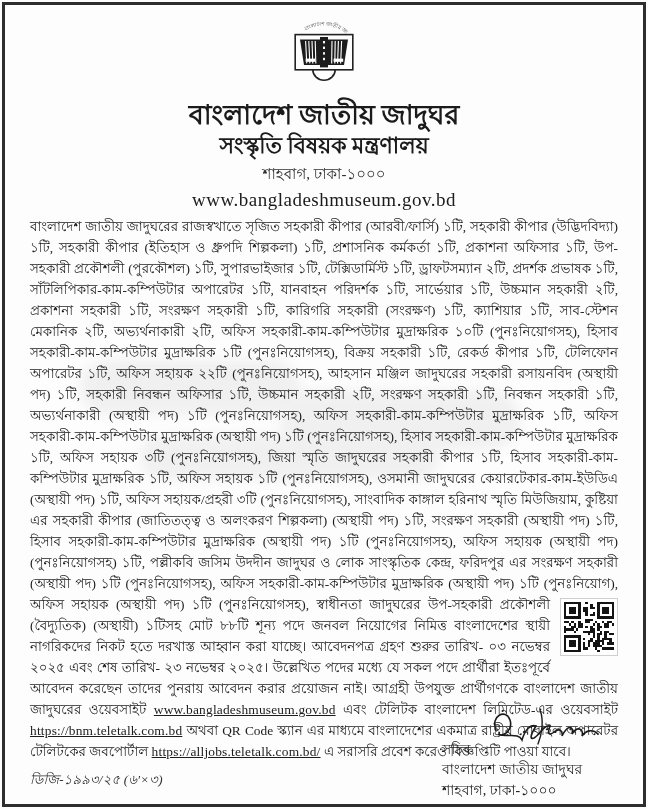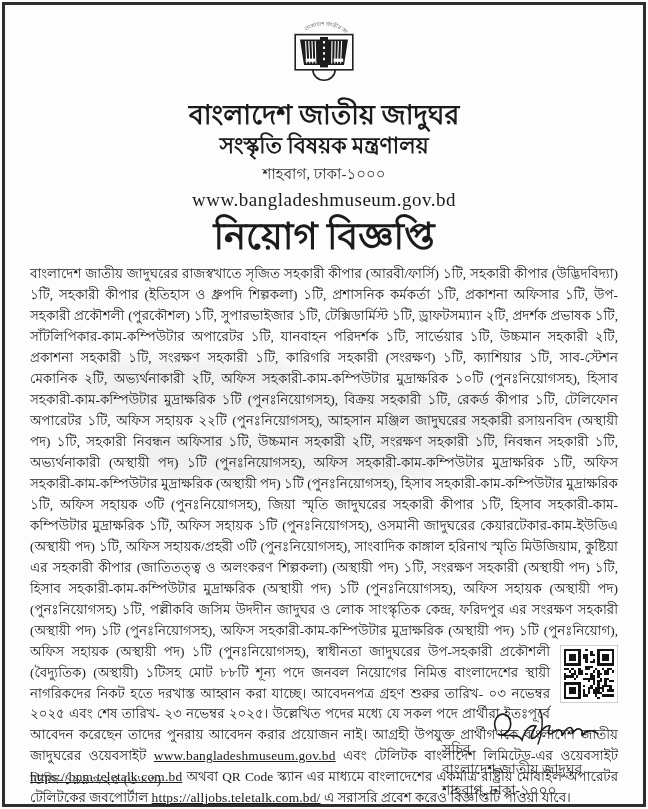--- a/index.html
+++ b/index.html
@@ -59,21 +59,21 @@
   .wm-blob.b2{left:200px;top:40px;width:240px;height:60px;}
   .wm-blob.b3{left:60px;top:85px;width:300px;height:45px;}
   .sign-block{
     position:absolute;right:36px;bottom:8px;
     font-size:14px;line-height:1.45;
   }
   .sign-scribble{display:block;margin:0 auto -8px 40px;}
   .sign-title{font-weight:normal;}
   .ref-note{
     position:absolute;left:30px;bottom:18px;
-    font-size:13px;color:#2e2e2e;letter-spacing:.3px;
+    font-size:13px;color:#2e2e2e;letter-spacing:.3px;font-style:italic;
   }
   svg{display:block;}
 </style>
 </head>
 <body>
 
 <div class="page">
   <div class="frame"></div>
 
   <div class="watermark">
@@ -115,21 +115,20 @@
           <rect x="27" y="58" width="12" height="4" fill="#fff"></rect>
           <rect x="62" y="58" width="12" height="4" fill="#fff"></rect>
         </svg>
       </span>
       <h1 class="org-name">বাংলাদেশ জাতীয় জাদুঘর</h1>
       <h2 class="ministry">সংস্কৃতি বিষয়ক মন্ত্রণালয়</h2>
       <div class="address">শাহবাগ, ঢাকা-১০০০</div>
       <div class="website">www.bangladeshmuseum.gov.bd</div>
     </div>
 
-    <div class="notice-title">নিয়োগ বিজ্ঞপ্তি</div>
 
     <p class="body-text"><span>বাংলাদেশ জাতীয় জাদুঘরের রাজস্বখাতে সৃজিত সহকারী কীপার (আরবী/ফার্সি) ১টি, সহকারী কীপার (উদ্ভিদবিদ্যা) ১টি, সহকারী কীপার (ইতিহাস ও ধ্রুপদি শিল্পকলা) ১টি, প্রশাসনিক কর্মকর্তা ১টি, প্রকাশনা অফিসার ১টি, উপ-সহকারী প্রকৌশলী (পুরকৌশল) ১টি, সুপারভাইজার ১টি, টেক্সিডার্মিস্ট ১টি, ড্রাফটসম্যান ২টি, প্রদর্শক প্রভাষক ১টি, সাঁটলিপিকার-কাম-কম্পিউটার অপারেটর ১টি, যানবাহন পরিদর্শক ১টি, সার্ভেয়ার ১টি, উচ্চমান সহকারী ২টি, প্রকাশনা সহকারী ১টি, সংরক্ষণ সহকারী ১টি, কারিগরি সহকারী (সংরক্ষণ) ১টি, ক্যাশিয়ার ১টি, সাব-স্টেশন মেকানিক ২টি, অভ্যর্থনাকারী ২টি, অফিস সহকারী-কাম-কম্পিউটার মুদ্রাক্ষরিক ১০টি (পুনঃনিয়োগসহ), হিসাব সহকারী-কাম-কম্পিউটার মুদ্রাক্ষরিক ১টি (পুনঃনিয়োগসহ), বিক্রয় সহকারী ১টি, রেকর্ড কীপার ১টি, টেলিফোন অপারেটর ১টি, অফিস সহায়ক ২২টি (পুনঃনিয়োগসহ), আহসান মঞ্জিল জাদুঘরের সহকারী রসায়নবিদ (অস্থায়ী পদ) ১টি, সহকারী নিবন্ধন অফিসার ১টি, উচ্চমান সহকারী ২টি, সংরক্ষণ সহকারী ১টি, নিবন্ধন সহকারী ১টি, অভ্যর্থনাকারী (অস্থায়ী পদ) ১টি (পুনঃনিয়োগসহ), অফিস সহকারী-কাম-কম্পিউটার মুদ্রাক্ষরিক ১টি, অফিস সহকারী-কাম-কম্পিউটার মুদ্রাক্ষরিক (অস্থায়ী পদ) ১টি (পুনঃনিয়োগসহ), হিসাব সহকারী-কাম-কম্পিউটার মুদ্রাক্ষরিক ১টি, অফিস সহায়ক ৩টি (পুনঃনিয়োগসহ), জিয়া স্মৃতি জাদুঘরের সহকারী কীপার ১টি, হিসাব সহকারী-কাম-কম্পিউটার মুদ্রাক্ষরিক ১টি, অফিস সহায়ক ১টি (পুনঃনিয়োগসহ), ওসমানী জাদুঘরের কেয়ারটেকার-কাম-ইউডিএ (অস্থায়ী পদ) ১টি, অফিস সহায়ক/প্রহরী ৩টি (পুনঃনিয়োগসহ), সাংবাদিক কাঙ্গাল হরিনাথ স্মৃতি মিউজিয়াম, কুষ্টিয়া এর সহকারী কীপার (জাতিতত্ত্ব ও অলংকরণ শিল্পকলা) (অস্থায়ী পদ) ১টি, সংরক্ষণ সহকারী (অস্থায়ী পদ) ১টি, হিসাব সহকারী-কাম-কম্পিউটার মুদ্রাক্ষরিক (অস্থায়ী পদ) ১টি (পুনঃনিয়োগসহ), অফিস সহায়ক (অস্থায়ী পদ) (পুনঃনিয়োগসহ) ১টি, পল্লীকবি জসিম উদদীন জাদুঘর ও লোক সাংস্কৃতিক কেন্দ্র, ফরিদপুর এর সংরক্ষণ সহকারী (অস্থায়ী পদ) ১টি (পুনঃনিয়োগসহ), অফিস সহকারী-কাম-কম্পিউটার মুদ্রাক্ষরিক (অস্থায়ী পদ) ১টি (পুনঃনিয়োগ), অফিস সহায়ক (অস্থায়ী পদ) ১টি </span><span class="qr-wrap" id="qr-box">
           <svg viewBox="0 0 21 21" width="50" height="50" shape-rendering="crispEdges" fill="#141414">
             <rect x="0" y="0" width="1" height="1"></rect>
             <rect x="1" y="0" width="1" height="1"></rect>
             <rect x="2" y="0" width="1" height="1"></rect>
             <rect x="3" y="0" width="1" height="1"></rect>
             <rect x="4" y="0" width="1" height="1"></rect>
             <rect x="5" y="0" width="1" height="1"></rect>
             <rect x="6" y="0" width="1" height="1"></rect>

